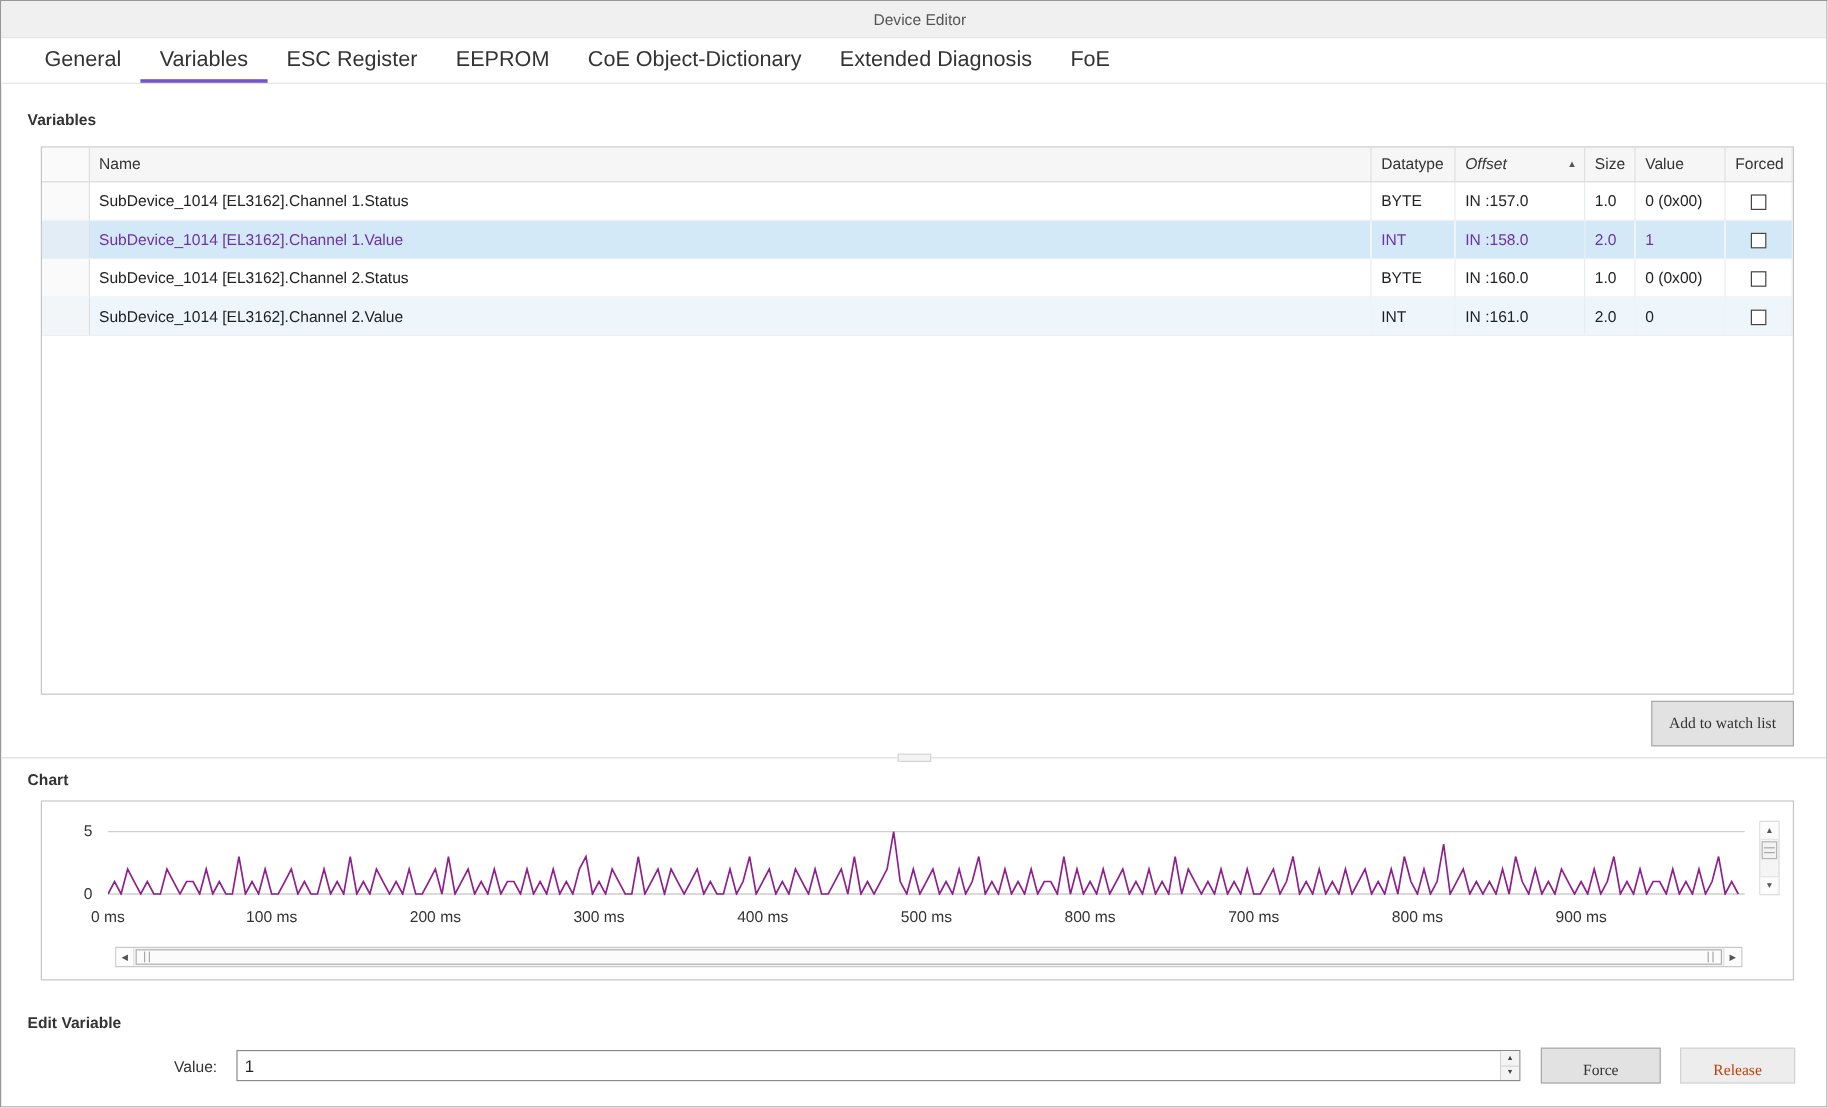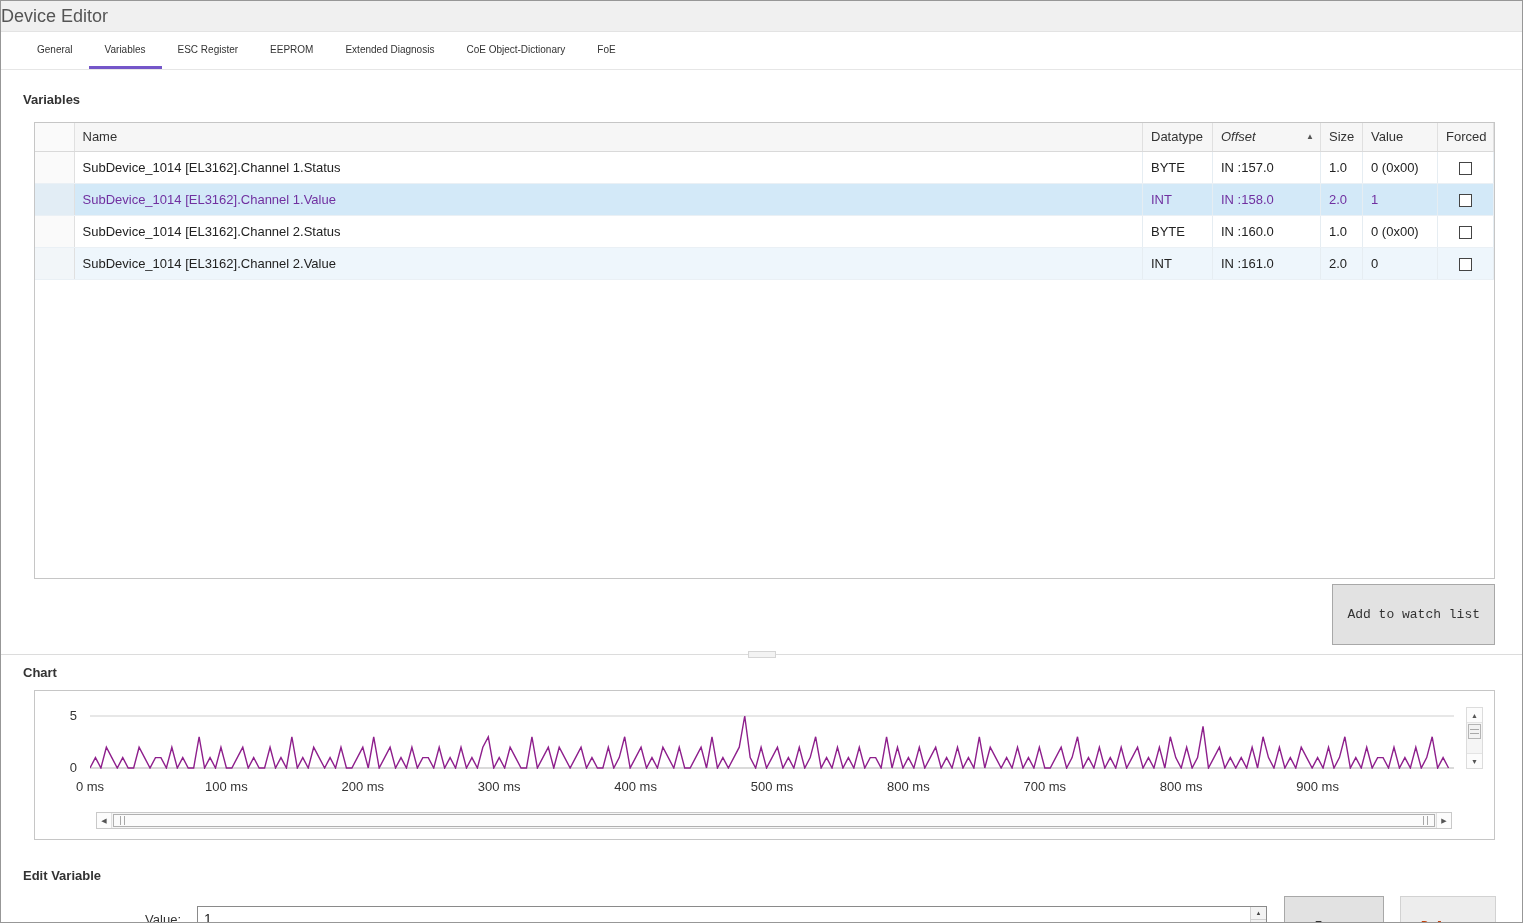--- a/index.html
+++ b/index.html
@@ -4,27 +4,27 @@
 <style>
   * { box-sizing: border-box; margin: 0; padding: 0; }
   html,body { background:#fff; }
   body { font-family: "Liberation Sans", sans-serif; color:#333; }
 
   .window { width:1523px; height:923px; border:1px solid #979797; background:#fff;
             position:relative; overflow:hidden; }
 
   
   .titlebar { height:31px; background:#f0f0f0; border-bottom:1px solid #e3e3e3;
-              display:flex; align-items:center; 
-              font-size:18px; color:#555; }
+              display:flex; align-items:center; padding-left:10px;
+              font-size:13px; color:#555;justify-content:center; }
 
   
   .tabbar { display:flex; align-items:stretch; height:38px; padding-left:20px;
             border-bottom:1px solid #e6e6e6; background:#fff; }
-  .tab { display:flex; align-items:center; padding:16px 16px; font-size:10px; color:#333;
+  .tab { display:flex; align-items:center; padding:16px 16px; font-size:18px; color:#333;
          border-bottom:3px solid transparent; cursor:default; }
   .tab.active { border-bottom-color: var(--accent, #7456c9); }
 
   .section-title { font-weight:bold; font-size:13px; color:#333; padding-left:22px; }
 
   
   .table-wrap { margin:15px 27px 0 33px; border:1px solid #c6c6c6; height:457px;
                 background:#fff; overflow:hidden; }
   table { border-collapse:collapse; width:100%; table-layout:fixed; font-size:13px; color:#222; }
   col.w-rowhead { width:39px; } col.w-type { width:70px; } col.w-offset { width:108px; }
@@ -42,21 +42,21 @@
   .offset-cell { display:flex; justify-content:flex-start; align-items:center; height:100%; }
   .offset-head { display:flex; justify-content:space-between; align-items:center; height:100%;font-style:italic; }
   .sort-arrow { font-size:8px; color:#555; line-height:1; }
   .c-forced-cell { text-align:center; }
   .checkbox { display:inline-block; width:13px; height:13px; border:1px solid #444;
               background:#fff; vertical-align:middle; }
 
   
   .btn-row { text-align:right; margin:5px 27px 0 0; }
   .btn { display:inline-block; background:#e2e2e2; border:1px solid #a8a8a8; color:#333;
-         font-size:13px; font-family:Liberation Mono, monospace; padding:22px 14px; cursor:default; }
+         font-size:13px; font-family:Liberation Serif, serif; padding:10px 14px; cursor:default; }
 
   
   .splitter { margin-top:9px; border-top:1px solid #dcdcdc; height:8px; position:relative; }
   .splitter-grip { position:absolute; left:50%; top:-4px; transform:translateX(-50%);
                    width:28px; height:7px; background:#f3f3f3; border:1px solid #d5d5d5; }
 
   
   .chart-title { margin-top:3px; }
   .chart-panel { margin:10px 27px 0 33px; height:150px; border:1px solid #c6c6c6;
                  position:relative; background:#fff; }
@@ -122,24 +122,24 @@
     <div class="tab active">
         <span>Variables</span>
       </div>
     <div class="tab">
         <span>ESC Register</span>
       </div>
     <div class="tab">
         <span>EEPROM</span>
       </div>
     <div class="tab">
+        <span>CoE Object-Dictionary</span>
+      </div>
+    <div class="tab">
         <span>Extended Diagnosis</span>
-      </div>
-    <div class="tab">
-        <span>CoE Object-Dictionary</span>
       </div>
     <div class="tab">
         <span>FoE</span>
       </div>
   </div>
 
   <div class="section-title" style="margin-top:22px;">Variables</div>
 
   <div class="table-wrap">
     <table>

